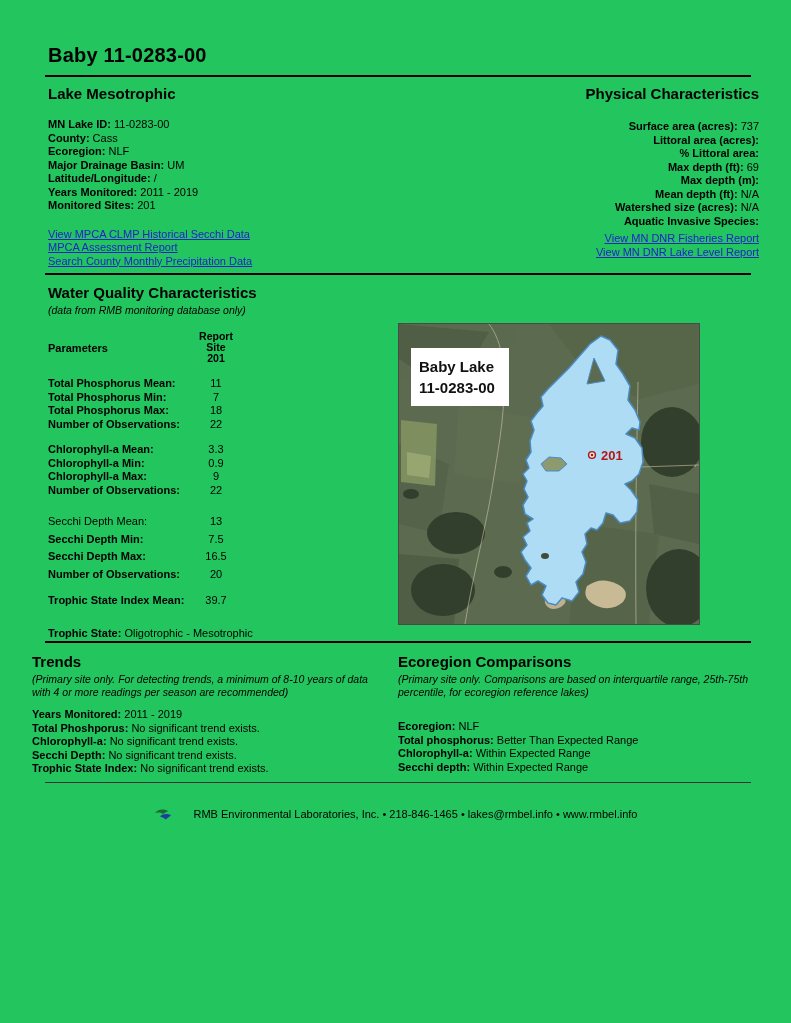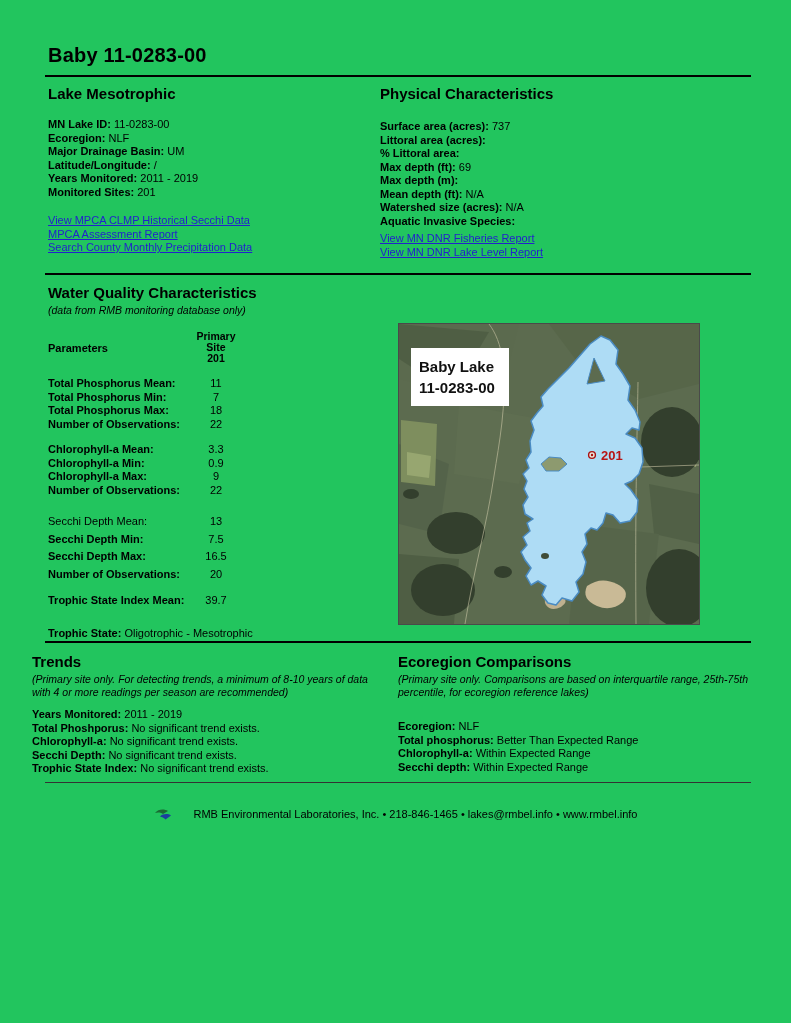--- a/index.html
+++ b/index.html
@@ -10,21 +10,21 @@
   }
   .rule { position:absolute; left:45px; width:706px; height:2px; background:#000; }
   .rule-thin { position:absolute; left:45px; width:706px; height:1px; background:#333; }
 
   .page-title { position:absolute; left:48px; top:44px; font-size:20px; font-weight:bold; letter-spacing:0.2px; }
 
   .sec-h { font-size:15px; font-weight:bold; line-height:18px; }
 
   .col { position:absolute; }
   #lake-info   { left:48px;  top:85px;  width:335px; }
-  #physical    { left:380px; top:85px;  width:353px; }
+  #physical    { left:406px; top:85px;  width:353px;text-align:right; }
   #wq          { left:48px;  top:284px; width:345px; }
   #trends      { left:32px;  top:653px; width:348px; }
   #ecoregion   { left:398px; top:653px; width:355px; }
 
   .fields { margin-top:15px; }
   #physical .fields { margin-top:17px; }
   .frow { font-size:11px; line-height:13.5px; white-space:nowrap; }
   .frow .lb { font-weight:bold; }
 
   .links { margin-top:15px; }
@@ -62,20 +62,21 @@
 
 <div class="page">
 
   <div class="page-title">Baby 11-0283-00</div>
   <div class="rule" style="top:75px;"></div>
 
   <div class="col" id="lake-info">
     <div class="sec-h">Lake Mesotrophic</div>
     <div class="fields">
       <div class="frow"><span class="lb">MN Lake ID:</span> <span>11-0283-00</span></div>
+      <div class="frow"><span class="lb">County:</span> <span>Cass</span></div>
       <div class="frow"><span class="lb">Ecoregion:</span> <span>NLF</span></div>
       <div class="frow"><span class="lb">Major Drainage Basin:</span> <span>UM</span></div>
       <div class="frow"><span class="lb">Latitude/Longitude:</span> <span>/</span></div>
       <div class="frow"><span class="lb">Years Monitored:</span> <span>2011 - 2019</span></div>
       <div class="frow"><span class="lb">Monitored Sites:</span> <span>201</span></div>
     </div>
     <div class="links">
       <a>View MPCA CLMP Historical Secchi Data</a>
       <a>MPCA Assessment Report</a>
       <a>Search County Monthly Precipitation Data</a>
@@ -102,21 +103,21 @@
 
   <div class="rule" style="top:273px;"></div>
 
   <div class="col" id="wq">
     <div class="sec-h">Water Quality Characteristics</div>
     <div class="note">(data from RMB monitoring database only)</div>
 
     <div class="wq-head">
       <div class="params">Parameters</div>
       <div class="site">
-        <div>Primary</div>
+        <div>Report</div>
         <div>Site</div>
         <div>201</div>
       </div>
     </div>
 
     <div class="grp grp-1">
       <div class="trow">
           <span class="tlabel">Total Phosphorus Mean:</span>
           <span class="tval">11</span>
         </div>

